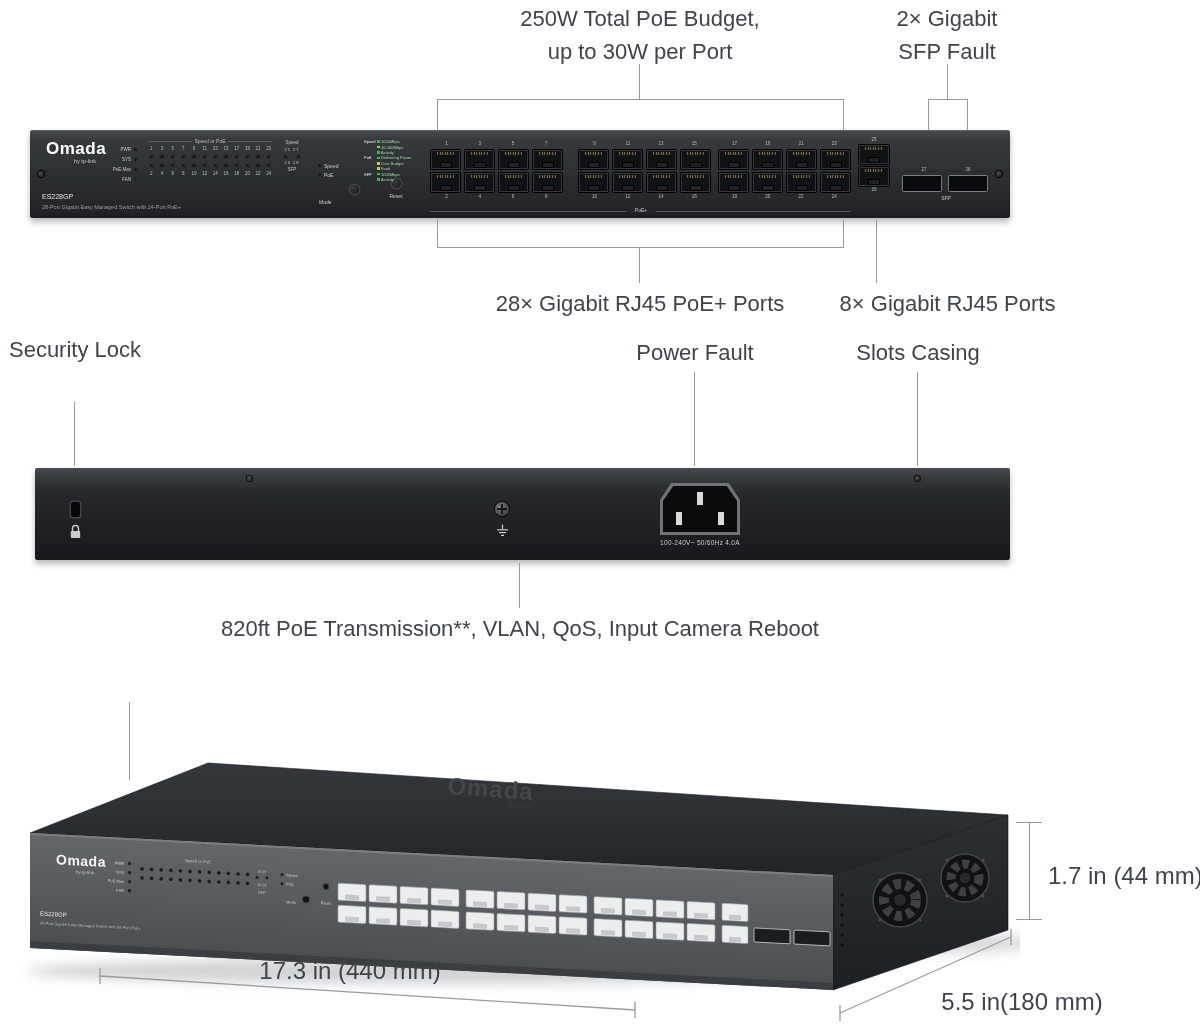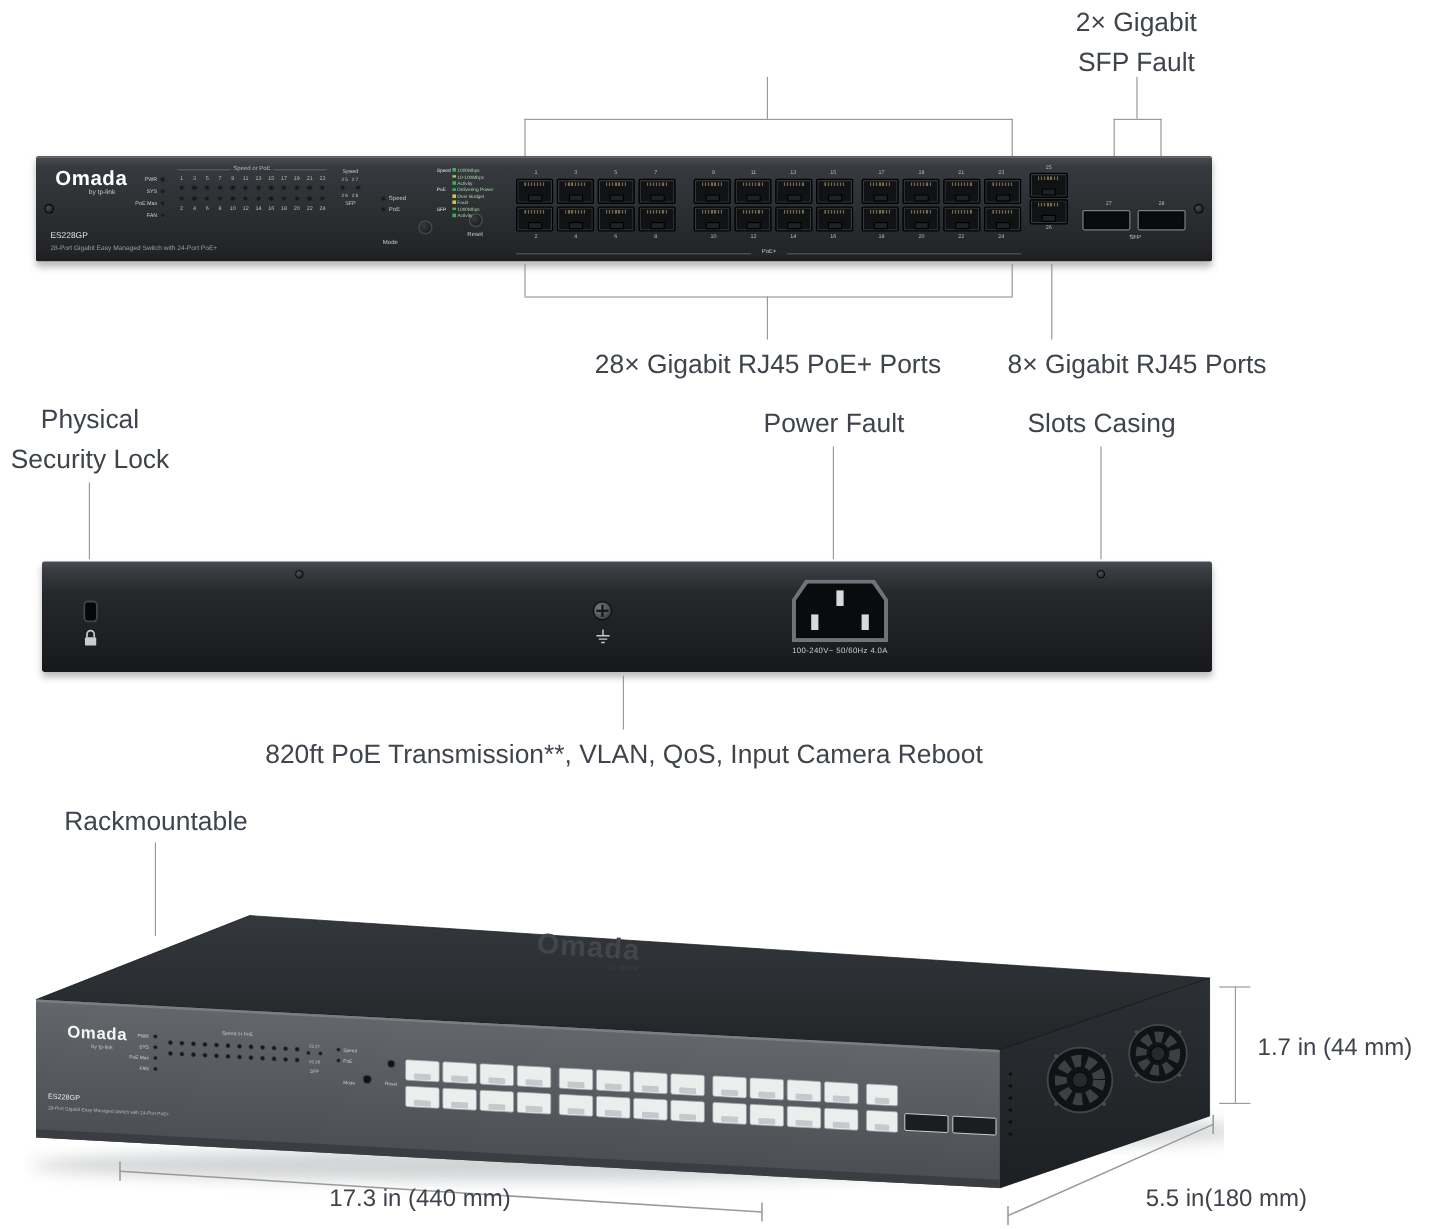--- a/index.html
+++ b/index.html
@@ -2,21 +2,21 @@
 <html><head>
 <meta charset="utf-8">
 <style>
 *{margin:0;padding:0;box-sizing:border-box}
 html,body{background:#fff}
 body{font-family:"Liberation Sans",sans-serif}
 .canvas{position:relative;width:1200px;height:1024px;background:#fff;overflow:hidden}
 
 
 .ann{position:absolute;color:#3f444c;font-size:22px;line-height:1.5;text-align:center;white-space:nowrap}
-.ann.dim{font-size:20px}
+.ann.dim{font-size:24px}
 
 
 .cl{position:absolute;background:#9a9a9a}
 
 
 .front-switch{position:absolute;left:30px;top:130px;width:980px;height:88px;border-radius:2px;
   background:linear-gradient(180deg,#484c50 0%,#36393d 10%,#2b2e31 55%,#222427 90%,#1b1d1f 100%);
   box-shadow:0 4px 6px rgba(0,0,0,.28);border-top:1px solid #5c6065}
 .fp-brand{position:absolute;left:16px;top:8px;color:#fff;font-size:17px;font-weight:bold;letter-spacing:.5px}
 .fp-brandsub{position:absolute;left:44px;top:27px;color:#c2c4c6;font-size:5.5px}
@@ -104,20 +104,24 @@
 .p3d text{font-family:"Liberation Sans",sans-serif}
 
 
 .dimsvg{position:absolute}
 </style>
 </head>
 <body>
 
 <div class="canvas">
 
+  <div class="ann" style="left:450px;top:2px;width:380px">
+    <div>250W Total PoE Budget,</div>
+    <div>up to 30W per Port</div>
+  </div>
   <div class="ann" style="left:858px;top:2px;width:178px">
     <div>2× Gigabit</div>
     <div>SFP Fault</div>
   </div>
 
   <div class="cl" style="left:639px;top:64px;width:1px;height:35px"></div>
   <div class="cl" style="left:437px;top:99px;width:407px;height:1px"></div>
   <div class="cl" style="left:437px;top:99px;width:1px;height:31px"></div>
   <div class="cl" style="left:843px;top:99px;width:1px;height:31px"></div>
 
@@ -387,21 +391,20 @@
   <div class="cl" style="left:437px;top:220px;width:1px;height:27px"></div>
   <div class="cl" style="left:843px;top:220px;width:1px;height:27px"></div>
   <div class="cl" style="left:437px;top:247px;width:407px;height:1px"></div>
   <div class="cl" style="left:639px;top:247px;width:1px;height:36px"></div>
   <div class="cl" style="left:876px;top:220px;width:1px;height:63px"></div>
 
   <div class="ann" style="left:450px;top:287px;width:380px">28× Gigabit RJ45 PoE+ Ports</div>
   <div class="ann" style="left:810px;top:287px;width:275px">8× Gigabit RJ45 Ports</div>
 
   <div class="ann" style="left:0px;top:333px;width:150px">
-    <div>Physical</div>
     <div>Security Lock</div>
   </div>
   <div class="ann" style="left:620px;top:336px;width:150px">Power Fault</div>
   <div class="ann" style="left:843px;top:336px;width:150px">Slots Casing</div>
 
   <div class="cl" style="left:74px;top:402px;width:1px;height:64px"></div>
   <div class="cl" style="left:694px;top:372px;width:1px;height:94px"></div>
   <div class="cl" style="left:917px;top:372px;width:1px;height:94px"></div>
 
   <div class="back-switch">
@@ -425,21 +428,20 @@
         <span class="bk-pin bk-pin-l"></span>
         <span class="bk-pin bk-pin-r"></span>
       </div>
     </div>
     <div class="bk-rating">100-240V~ 50/60Hz 4.0A</div>
   </div>
 
   <div class="cl" style="left:519px;top:563px;width:1px;height:45px"></div>
   <div class="ann" style="left:120px;top:612px;width:800px">820ft PoE Transmission**, VLAN, QoS, Input Camera Reboot</div>
 
-  <div class="ann" style="left:30px;top:668px;width:200px">Rackmountable</div>
   <div class="cl" style="left:129px;top:702px;width:1px;height:78px"></div>
 
   <svg class="p3d" viewBox="0 0 1000 279">
     <defs>
       <linearGradient id="gTop" x1="0" y1="0" x2="0" y2="1">
         <stop offset="0" stop-color="#34383c"></stop>
           <stop offset="1" stop-color="#222528"></stop>
       </linearGradient>
       <linearGradient id="gFront" x1="0" y1="0" x2="0" y2="1">
         <stop offset="0" stop-color="#63676c"></stop>
@@ -624,21 +626,21 @@
   <div class="cl" style="left:1016px;top:822px;width:26px;height:1px"></div>
   <div class="cl" style="left:1029px;top:822px;width:1px;height:97px"></div>
   <div class="cl" style="left:1016px;top:919px;width:26px;height:1px"></div>
   <div class="ann dim" style="left:1048px;top:858px;width:152px;text-align:left">1.7 in (44 mm)</div>
 
   <svg class="dimsvg" style="left:90px;top:960px" width="560" height="62" viewBox="0 0 560 62">
     <line x1="10" y1="16" x2="545" y2="50" stroke="#9a9a9a" stroke-width="1.3"></line>
     <line x1="10" y1="8" x2="10" y2="24" stroke="#9a9a9a" stroke-width="1.3"></line>
     <line x1="545" y1="42" x2="545" y2="58" stroke="#9a9a9a" stroke-width="1.3"></line>
   </svg>
-  <div class="ann dim" style="left:235px;top:984px;width:230px">17.3 in (440 mm)</div>
+  <div class="ann dim" style="left:235px;top:953px;width:230px">17.3 in (440 mm)</div>
 
   <svg class="dimsvg" style="left:828px;top:925px" width="195" height="96" viewBox="0 0 195 96">
     <line x1="12" y1="88" x2="183" y2="12" stroke="#9a9a9a" stroke-width="1.3"></line>
     <line x1="12" y1="80" x2="12" y2="96" stroke="#9a9a9a" stroke-width="1.3"></line>
     <line x1="183" y1="4" x2="183" y2="20" stroke="#9a9a9a" stroke-width="1.3"></line>
   </svg>
   <div class="ann dim" style="left:912px;top:984px;width:220px">5.5 in(180 mm)</div>
 
 </div>
 

